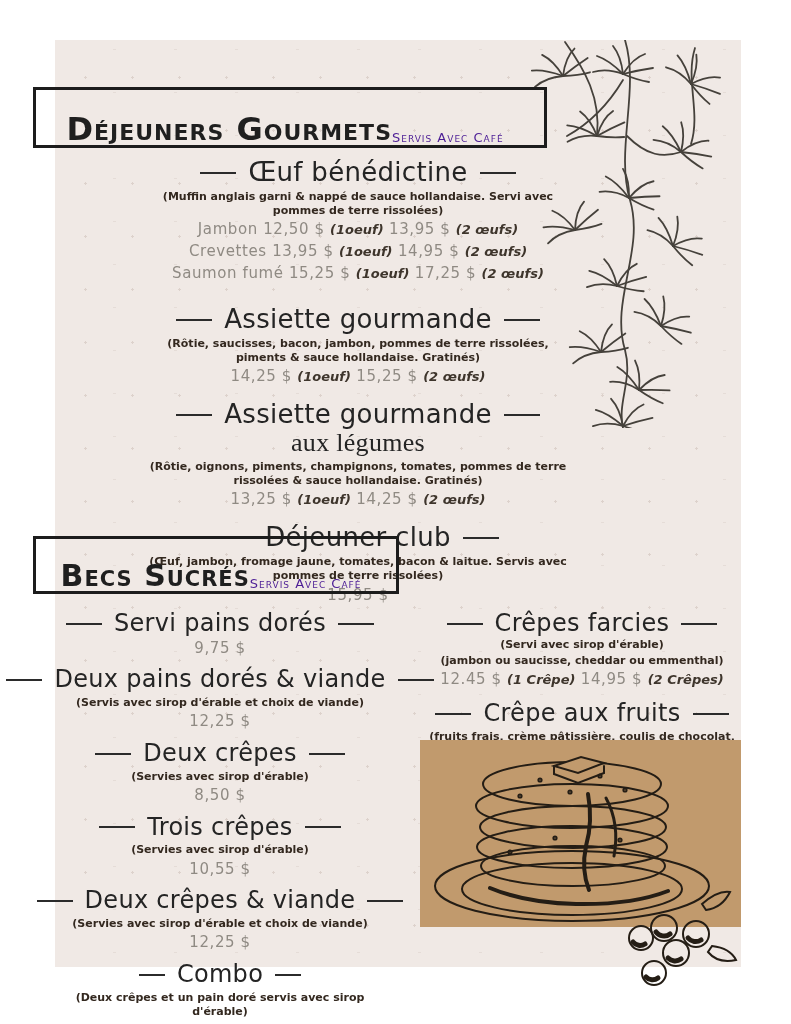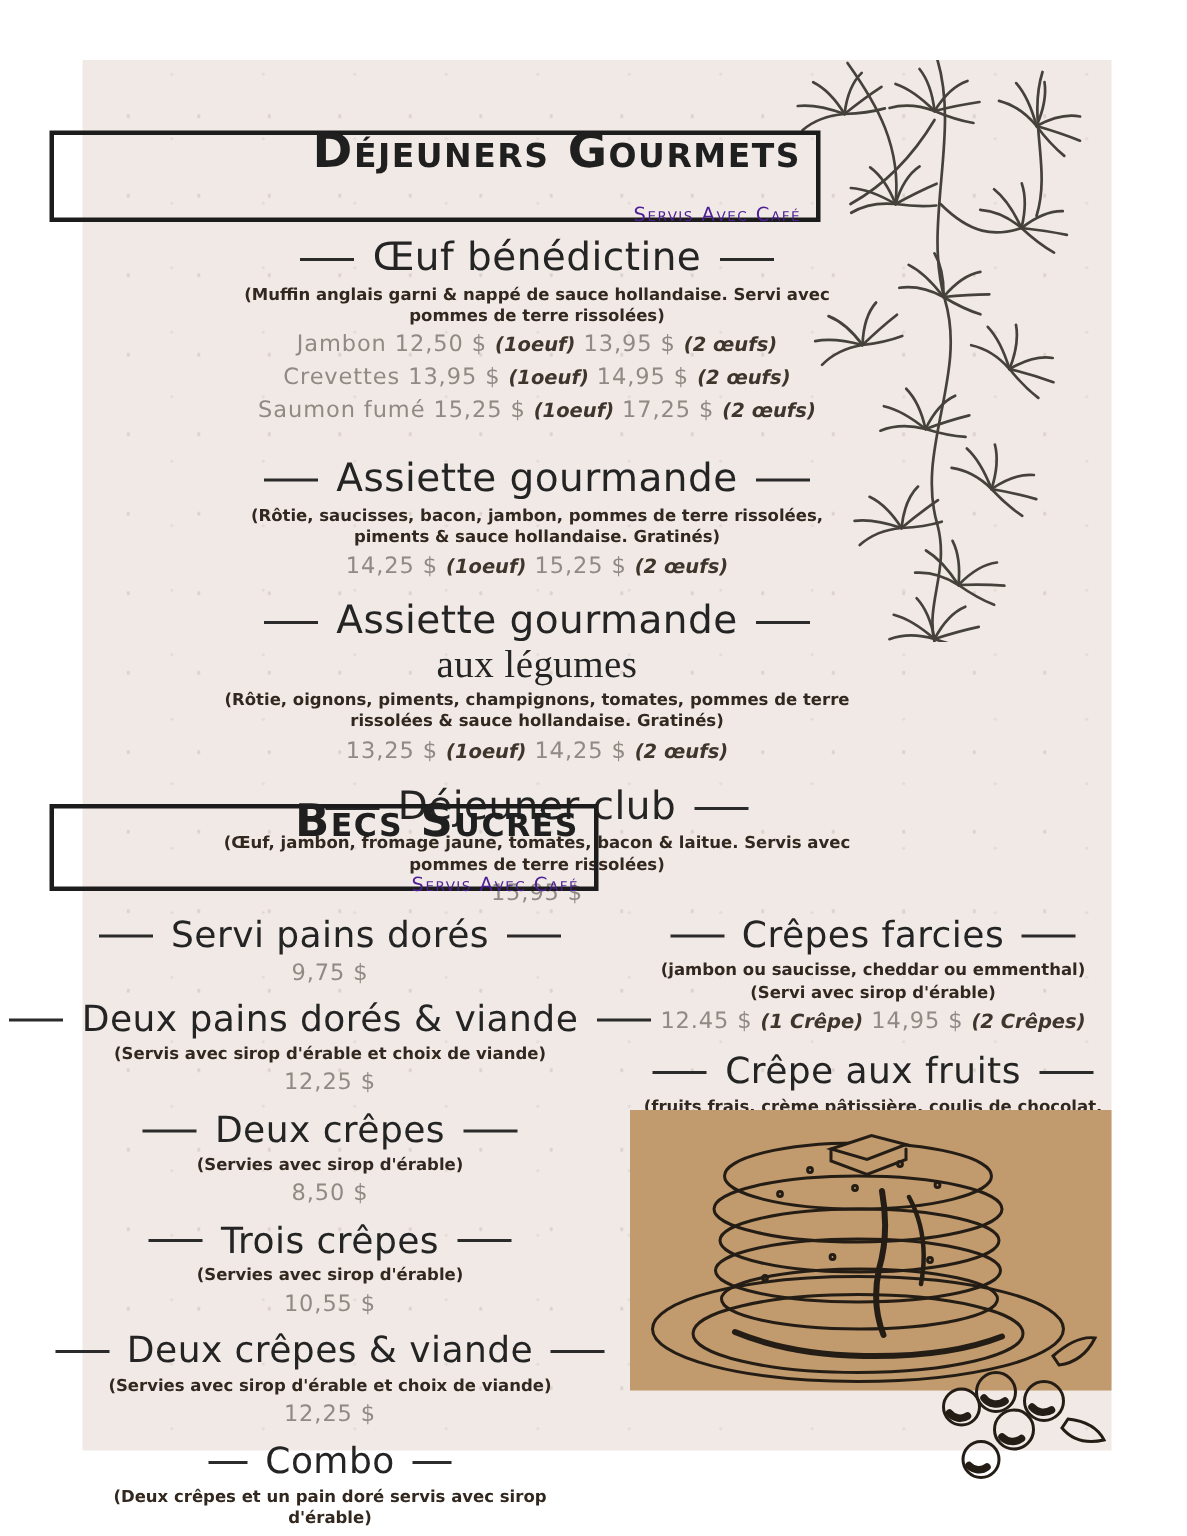--- a/index.html
+++ b/index.html
@@ -12,21 +12,21 @@
     background-color:#f0e9e5;
     background-image:
       radial-gradient(#ddd2cc 1px, transparent 1.3px),
       radial-gradient(#e5dcd7 1px, transparent 1.2px);
     background-size:47px 53px, 61px 43px;
     background-position:7px 11px, 29px 31px;
   }
 
   .header-box {
     position:absolute; border:3px solid #1c1c1c; background:transparent;
-    display:flex; flex-direction:column; justify-content:center; align-items:flex-end;
+    display:flex; flex-direction:row; justify-content:center; align-items:flex-end;
     padding-right:10px; z-index:3;
   }
   .hb-title { font-variant:small-caps; font-weight:600; letter-spacing:1px;
               color:#1f1f1f; line-height:1; }
   .hb-sub   { font-variant:small-caps; font-weight:400; letter-spacing:1px;
               font-size:13px; color:#4c1d95; margin-top:20px; }
   #hdr1 { left:33px; top:87px;  width:514px; height:61px; }
   #hdr1 .hb-title { font-size:32px; }
   #hdr2 { left:33px; top:536px; width:366px; height:58px; }
   #hdr2 .hb-title { font-size:30px; }
@@ -232,22 +232,22 @@
     </div>
   </div>
 
   <div class="col" id="col-right">
     <div class="mitem">
       <div class="item-title">
         <span class="dashline"></span>
         <span>Crêpes farcies</span>
         <span class="dashline"></span>
       </div>
+      <div class="item-desc" style="margin-top:0;">(Servi avec sirop d'érable)</div>
       <div class="item-desc">(jambon ou saucisse, cheddar ou emmenthal)</div>
-      <div class="item-desc" style="margin-top:0;">(Servi avec sirop d'érable)</div>
       <div class="price-row">
         <span>12.45 $ </span><span class="note">(1 Crêpe)</span><span> 14,95 $ </span><span class="note">(2 Crêpes)</span>
       </div>
     </div>
     <div class="mitem">
       <div class="item-title">
         <span class="dashline"></span>
         <span>Crêpe aux fruits</span>
         <span class="dashline"></span>
       </div>

